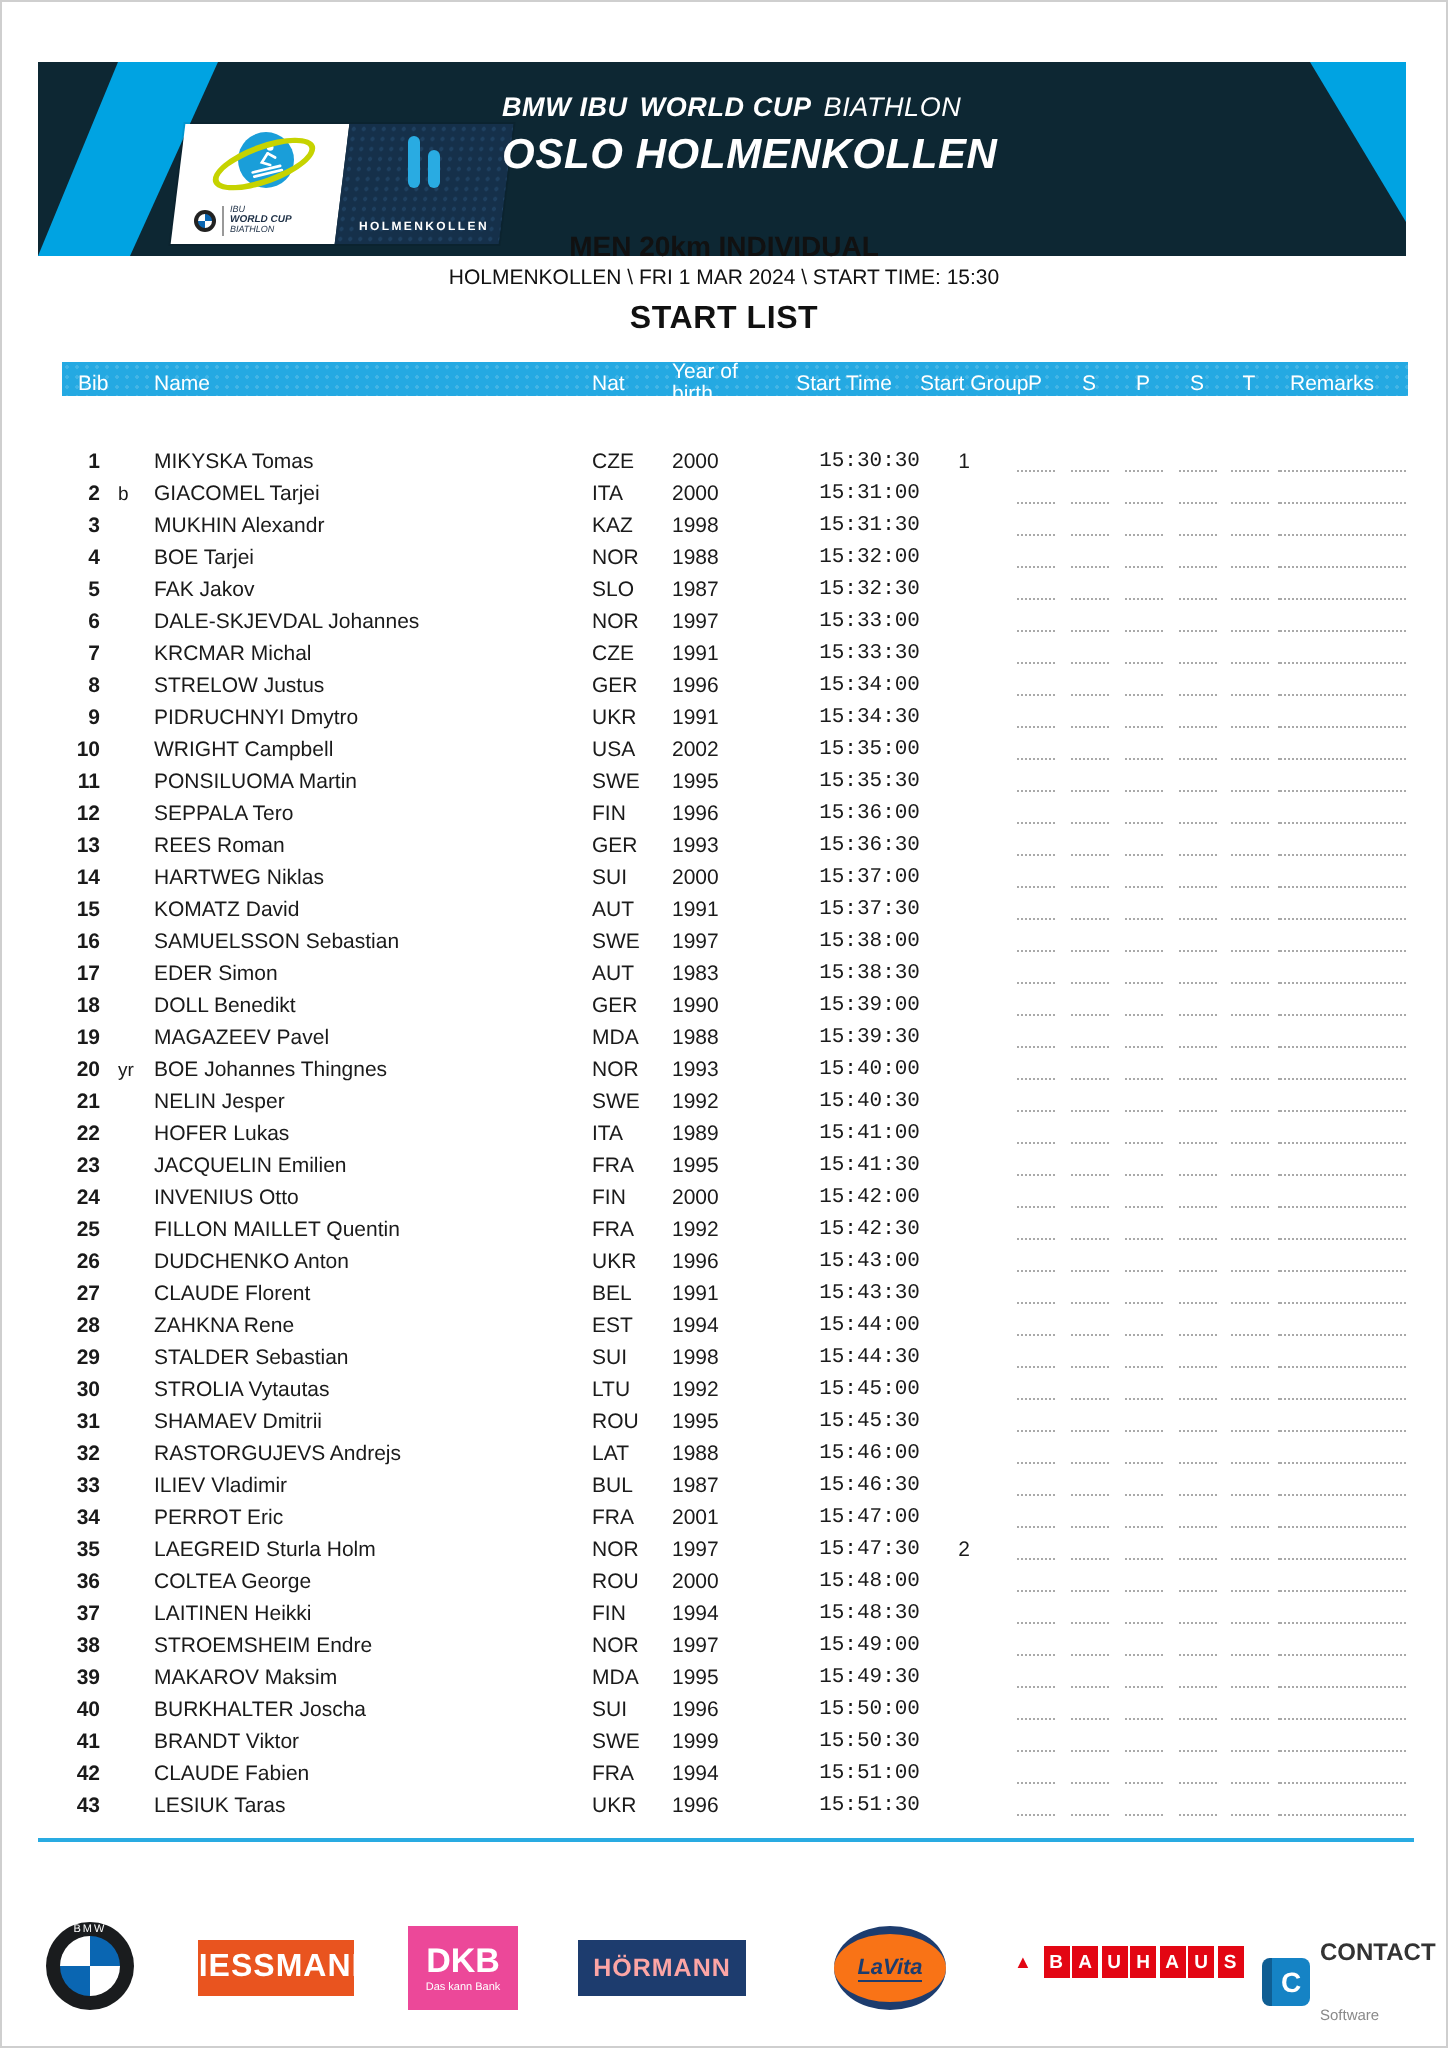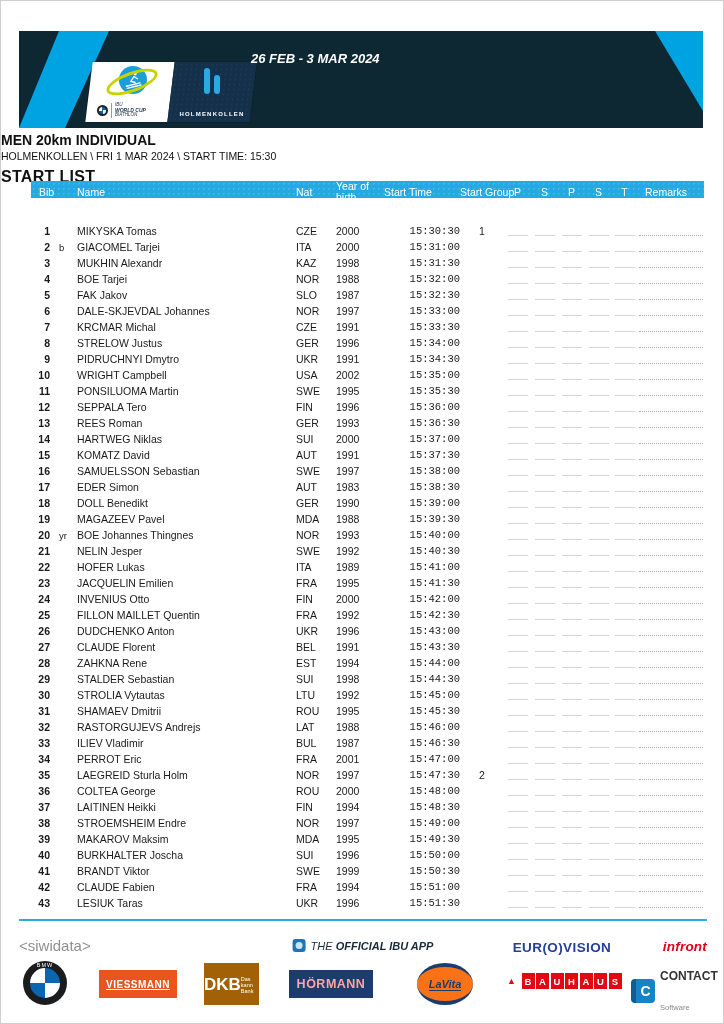--- a/index.html
+++ b/index.html
@@ -42,35 +42,35 @@
 
   .banner-text { position:absolute; left:232px; top:15px; color:#fff; font-style:italic; }
   .bt-line1 { font-size:13.5px; letter-spacing:.3px; }
   .bt-line1 .p1 { font-weight:600; }
   .bt-line1 .p2 { font-weight:800; margin-left:6px; }
   .bt-line1 .p3 { font-weight:300; margin-left:6px; }
   .bt-line2 { font-size:21px; font-weight:800; margin-top:5px; letter-spacing:.3px; }
   .bt-line3 { font-size:13px; font-weight:700; margin-top:5px; }
 
   
-  .titleblock { position:absolute; left:0; top:131px; width:100%; color:#111; }
+  .titleblock { position:absolute; left:0; top:114px; width:100%; text-align:center; color:#111; }
   .race-title { font-size:14px; font-weight:700; }
   .race-meta  { font-size:10.5px; margin-top:2px; }
   .list-title { font-size:16px; font-weight:800; margin-top:6px; letter-spacing:.3px; }
 
   
   .grid-cols { display:grid;
     grid-template-columns:22px 24px 219px 40px 48px 76px 44px 27px 27px 27px 27px 25px 1fr; }
   .thead { position:absolute; left:30px; top:180px; width:673px; height:17px; background:#24a9e2;
            color:#fff; font-size:10.5px; align-items:center;
            background-image:radial-gradient(rgba(255,255,255,.14) 1px, transparent 1px); background-size:5px 5px; }
   .thead span { display:block; }
   .th-bib { padding-left:8px; }
   .th-yob { line-height:1.08; }
-  .th-time { text-align:left; }
+  .th-time { text-align:center; }
   .th-grp { text-align:center; white-space:nowrap; }
   .th-c { text-align:center; }
   .th-rem { padding-left:8px; }
 
   .tbody { position:absolute; left:30px; top:222px; width:673px; }
   .row { height:16px; align-items:center; font-size:10.5px; color:#1a1a1a; }
   .c-bib { font-weight:700; text-align:right; padding-right:3px; }
   .c-suf { padding-left:6px; font-size:9.5px; }
   .c-time { text-align:right;font-family:Liberation Mono, monospace; }
   .c-grp { text-align:center; }
@@ -98,23 +98,23 @@
   .infront { position:absolute; right:0; top:4px; color:#e2001a; font-size:13.5px; font-weight:800;
              font-style:italic; letter-spacing:.2px; }
 
   .sponsors { position:absolute; left:18px; top:956px; width:688px; height:56px; }
   .sp { position:absolute; }
   .bmw-logo { left:4px; top:4px; width:44px; height:44px; border-radius:50%; background:#1a1c1e; position:absolute; }
   .bmw-logo .q { position:absolute; inset:7px; border-radius:50%;
       background:conic-gradient(#0a66b2 0 90deg, #fff 90deg 180deg, #0a66b2 180deg 270deg, #fff 270deg 360deg); }
   .bmw-logo .t { position:absolute; top:1px; left:0; width:100%; text-align:center; color:#fff; font-size:5.5px; letter-spacing:1px; }
   .viessmann { left:80px; top:13px; width:78px; height:28px; background:#e9541f; color:#fff; display:flex;
-               align-items:center; justify-content:center; font-size:10px; font-weight:800; letter-spacing:.5px;text-decoration:underline; }
-  .dkb { left:185px; top:6px; width:55px; height:42px; background:#a16207; color:#fff; display:flex;
-         flex-direction:row; align-items:center; justify-content:center; }
+               align-items:center; justify-content:center; font-size:16px; font-weight:800; letter-spacing:.5px; }
+  .dkb { left:185px; top:6px; width:55px; height:42px; background:#ec4899; color:#fff; display:flex;
+         flex-direction:column; align-items:center; justify-content:center; }
   .dkb .t1 { font-size:17px; font-weight:800; line-height:1; }
   .dkb .t2 { font-size:5.5px; margin-top:2px; }
   .hoermann { left:270px; top:13px; width:84px; height:28px; background:#1d3c6e; color:#fca5a5; display:flex;
               align-items:center; justify-content:center; font-size:12.5px; font-weight:800; letter-spacing:.5px; }
   .lavita { left:398px; top:6px; width:56px; height:42px; background:#f97316; border-radius:50%;
             border-top:4px solid #1d3c6e; border-bottom:4px solid #1d3c6e; display:flex; align-items:center;
             justify-content:center; }
   .lavita span { font-style:italic; font-weight:700; font-size:11px; color:#1d3c6e; border-bottom:1.5px solid #1d3c6e; }
   .bauhaus { left:487px; top:16px; display:flex; gap:1.5px; align-items:center; }
   .bauhaus .tile { width:13px; height:16px; background:#e30613; color:#fff; font-weight:800; font-size:9.5px;
@@ -167,21 +167,24 @@
           <div class="h-glyph">
             <span class="b1"></span>
               <span class="b2"></span>
           </div>
           <div class="holm-name">HOLMENKOLLEN</div>
         </div>
       </div>
     </div>
 
     <div class="banner-text">
-      <div class="bt-line3">26 FEB - 3 MAR 2024</div>
+      <div class="bt-line1">
+        <span class="p1">BMW IBU</span><span class="p2">WORLD CUP</span><span class="p3">BIATHLON</span>
+      </div>
+      <div class="bt-line2">OSLO HOLMENKOLLEN</div>
     </div>
   </div>
 
   <div class="titleblock">
     <div class="race-title">MEN 20km INDIVIDUAL</div>
     <div class="race-meta">HOLMENKOLLEN \ FRI 1 MAR 2024 \ START TIME: 15:30</div>
     <div class="list-title">START LIST</div>
   </div>
 
   <div class="thead grid-cols">
@@ -1402,29 +1405,20 @@
         </span>
       <span class="c-rem">
           <i></i>
         </span>
     </div>
   </div>
 
   <div class="f-sep"></div>
 
 
-  <div class="f-row2">
-    <span class="siwidata">&lt;siwidata&gt;</span>
-    <span class="ibuapp">
-      <span class="app-ic"></span>
-      <span><span>THE</span>&nbsp;<b>OFFICIAL IBU APP</b></span>
-    </span>
-    <span class="eurovision">EUR(O)VISION</span>
-    <span class="infront">infront</span>
-  </div>
 
   <div class="sponsors">
     <div class="bmw-logo">
       <span class="t">BMW</span>
       <span class="q"></span>
     </div>
     <div class="sp viessmann">VIESSMANN</div>
     <div class="sp dkb">
       <span class="t1">DKB</span>
       <span class="t2">Das kann Bank</span>

